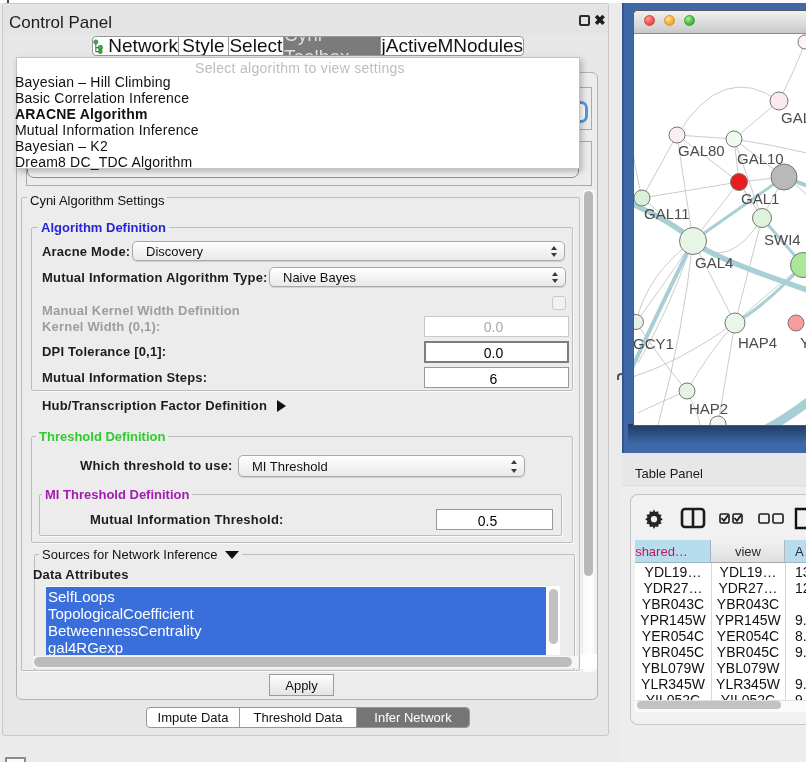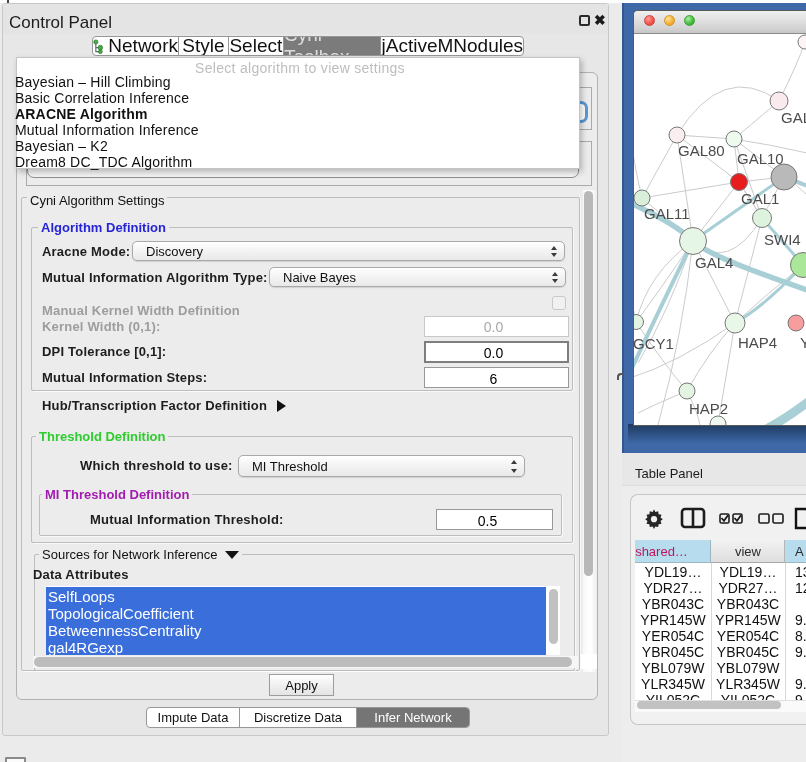--- a/index.html
+++ b/index.html
@@ -118,21 +118,21 @@
       <div class="vscroll-thumb" style="left:503px;top:3px;width:9px;height:55px;background:#c1c1c1;"></div>
     </div>
 
     <div class="abs" style="left:30px;top:652px;width:545px;height:12px;background:#f6f6f6;"></div>
     <div class="abs" style="left:31px;top:653px;width:538px;height:10px;background:#bcbcbc;border-radius:5px;"></div>
 
     <div class="abs" style="left:266px;top:670px;width:63px;height:20px;border:1px solid #9c9c9c;border-radius:0;background:linear-gradient(#ffffff,#f0f0f0 50%,#e4e4e4);font-size:13px;color:#111;text-align:center;line-height:21px;">Apply</div>
 
     <div class="abs" style="left:143px;top:703px;width:322px;height:19px;border:1px solid #979797;border-radius:4px;background:#fff;display:flex;overflow:hidden;font-size:13px;color:#111;">
       <div style="width:92px;border-right:1px solid #979797;display:flex;align-items:center;justify-content:center;">Impute Data</div>
-      <div style="width:116px;border-right:1px solid #979797;display:flex;align-items:center;justify-content:center;">Discretize Data</div>
+      <div style="width:116px;border-right:1px solid #979797;display:flex;align-items:center;justify-content:center;">Threshold Data</div>
       <div style="flex:1;display:flex;align-items:center;justify-content:center;background:#757575;color:#fff;">Infer Network</div>
     </div>
   </div>
 
   <div class="abs" style="left:5px;top:757px;width:17px;height:12px;border:2px solid #8a8a8a;background:#fbfbfb;border-radius:1px;"></div>
 
   <div class="abs" id="popup" style="left:16px;top:57px;width:562px;height:110px;background:#fff;border:1px solid #c4c4c4;box-shadow:2px 3px 6px rgba(0,0,0,0.25);font-size:14px;letter-spacing:0.2px;color:#101010;">
     <div class="abs" style="left:178px;top:2px;color:#bdbdbd;letter-spacing:0.3px;">Select algorithm to view settings</div>
     <div class="abs" style="left:0px;top:16px;line-height:16px;margin-left:-2px;">
       Bayesian – Hill Climbing<br>

